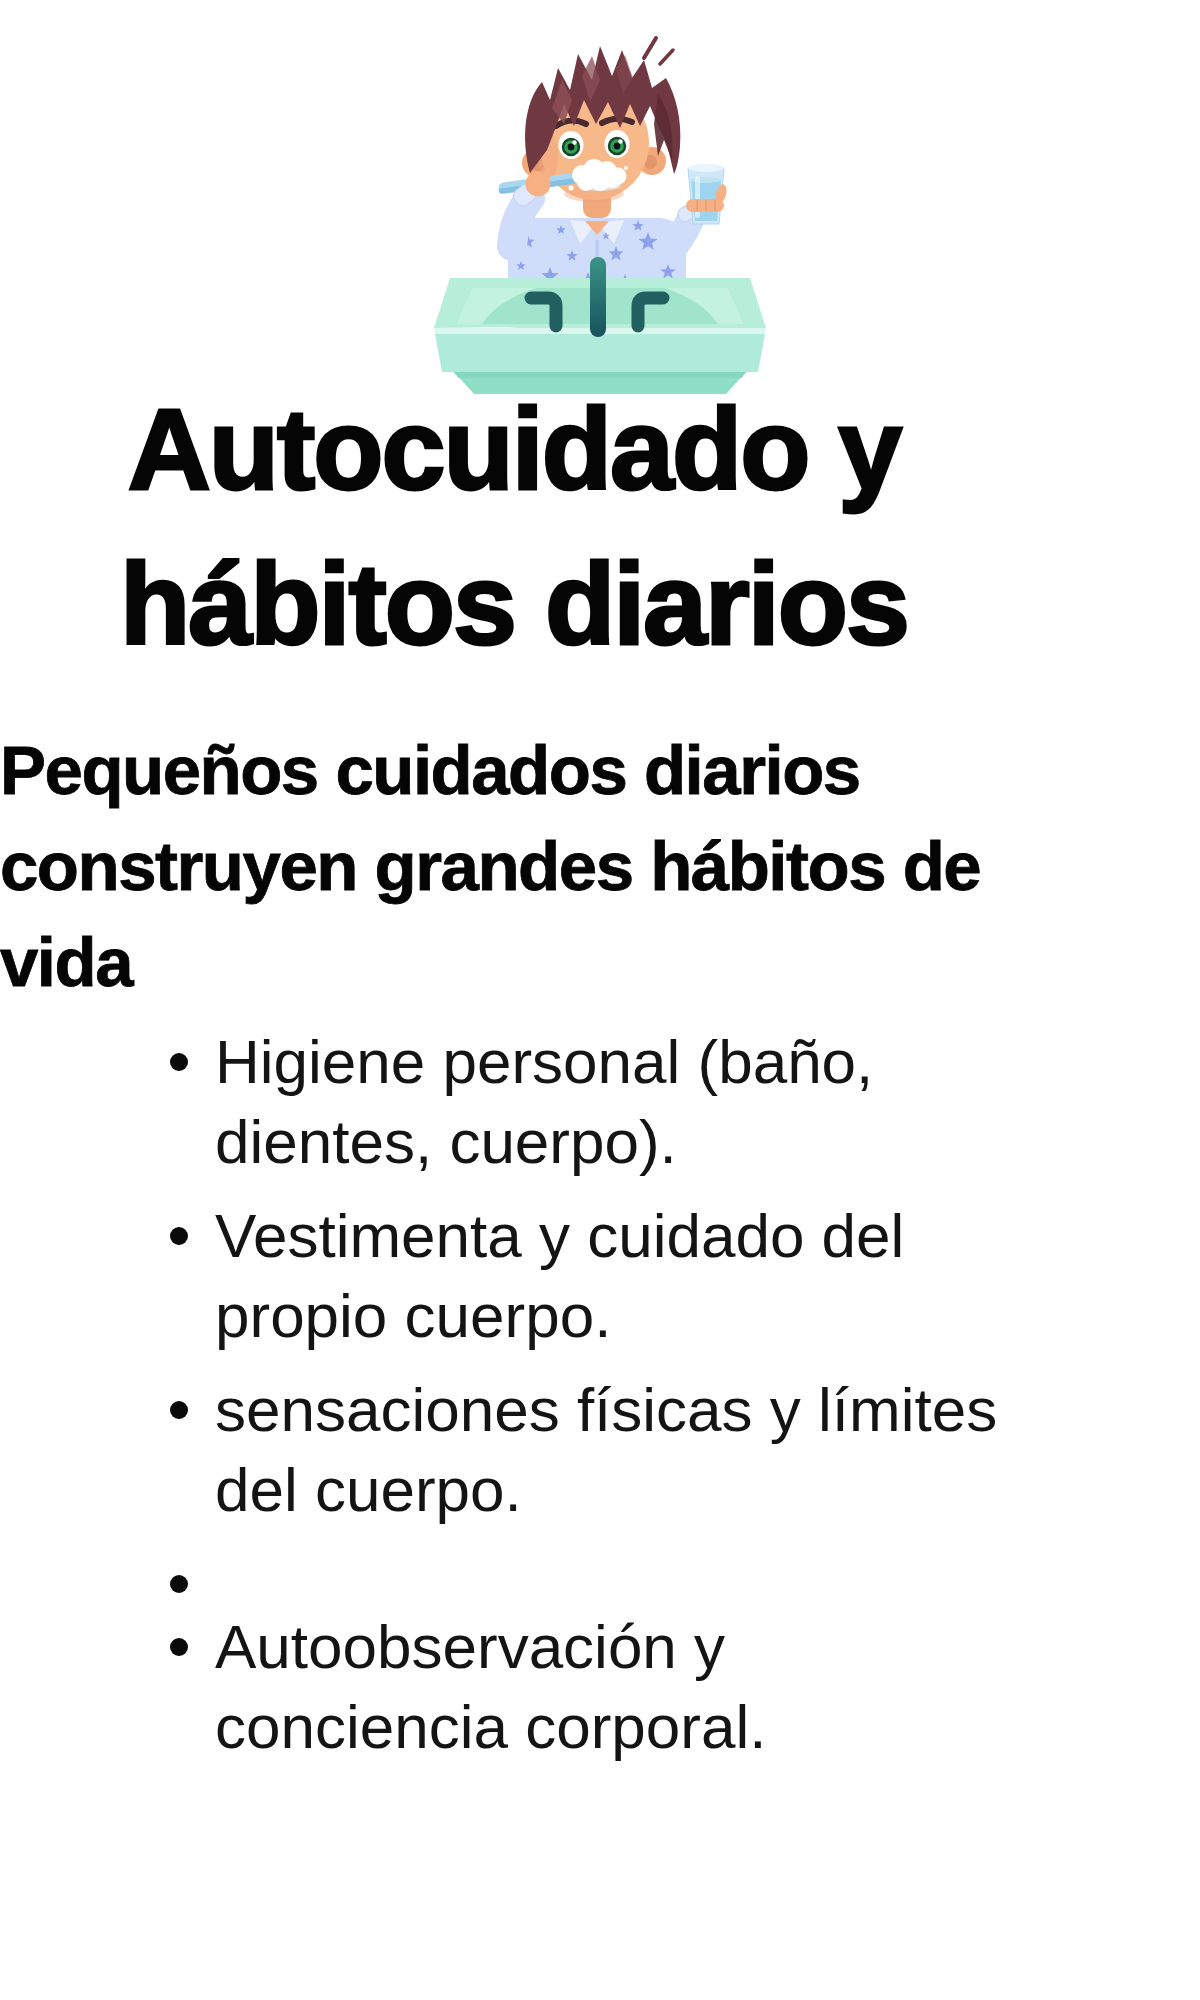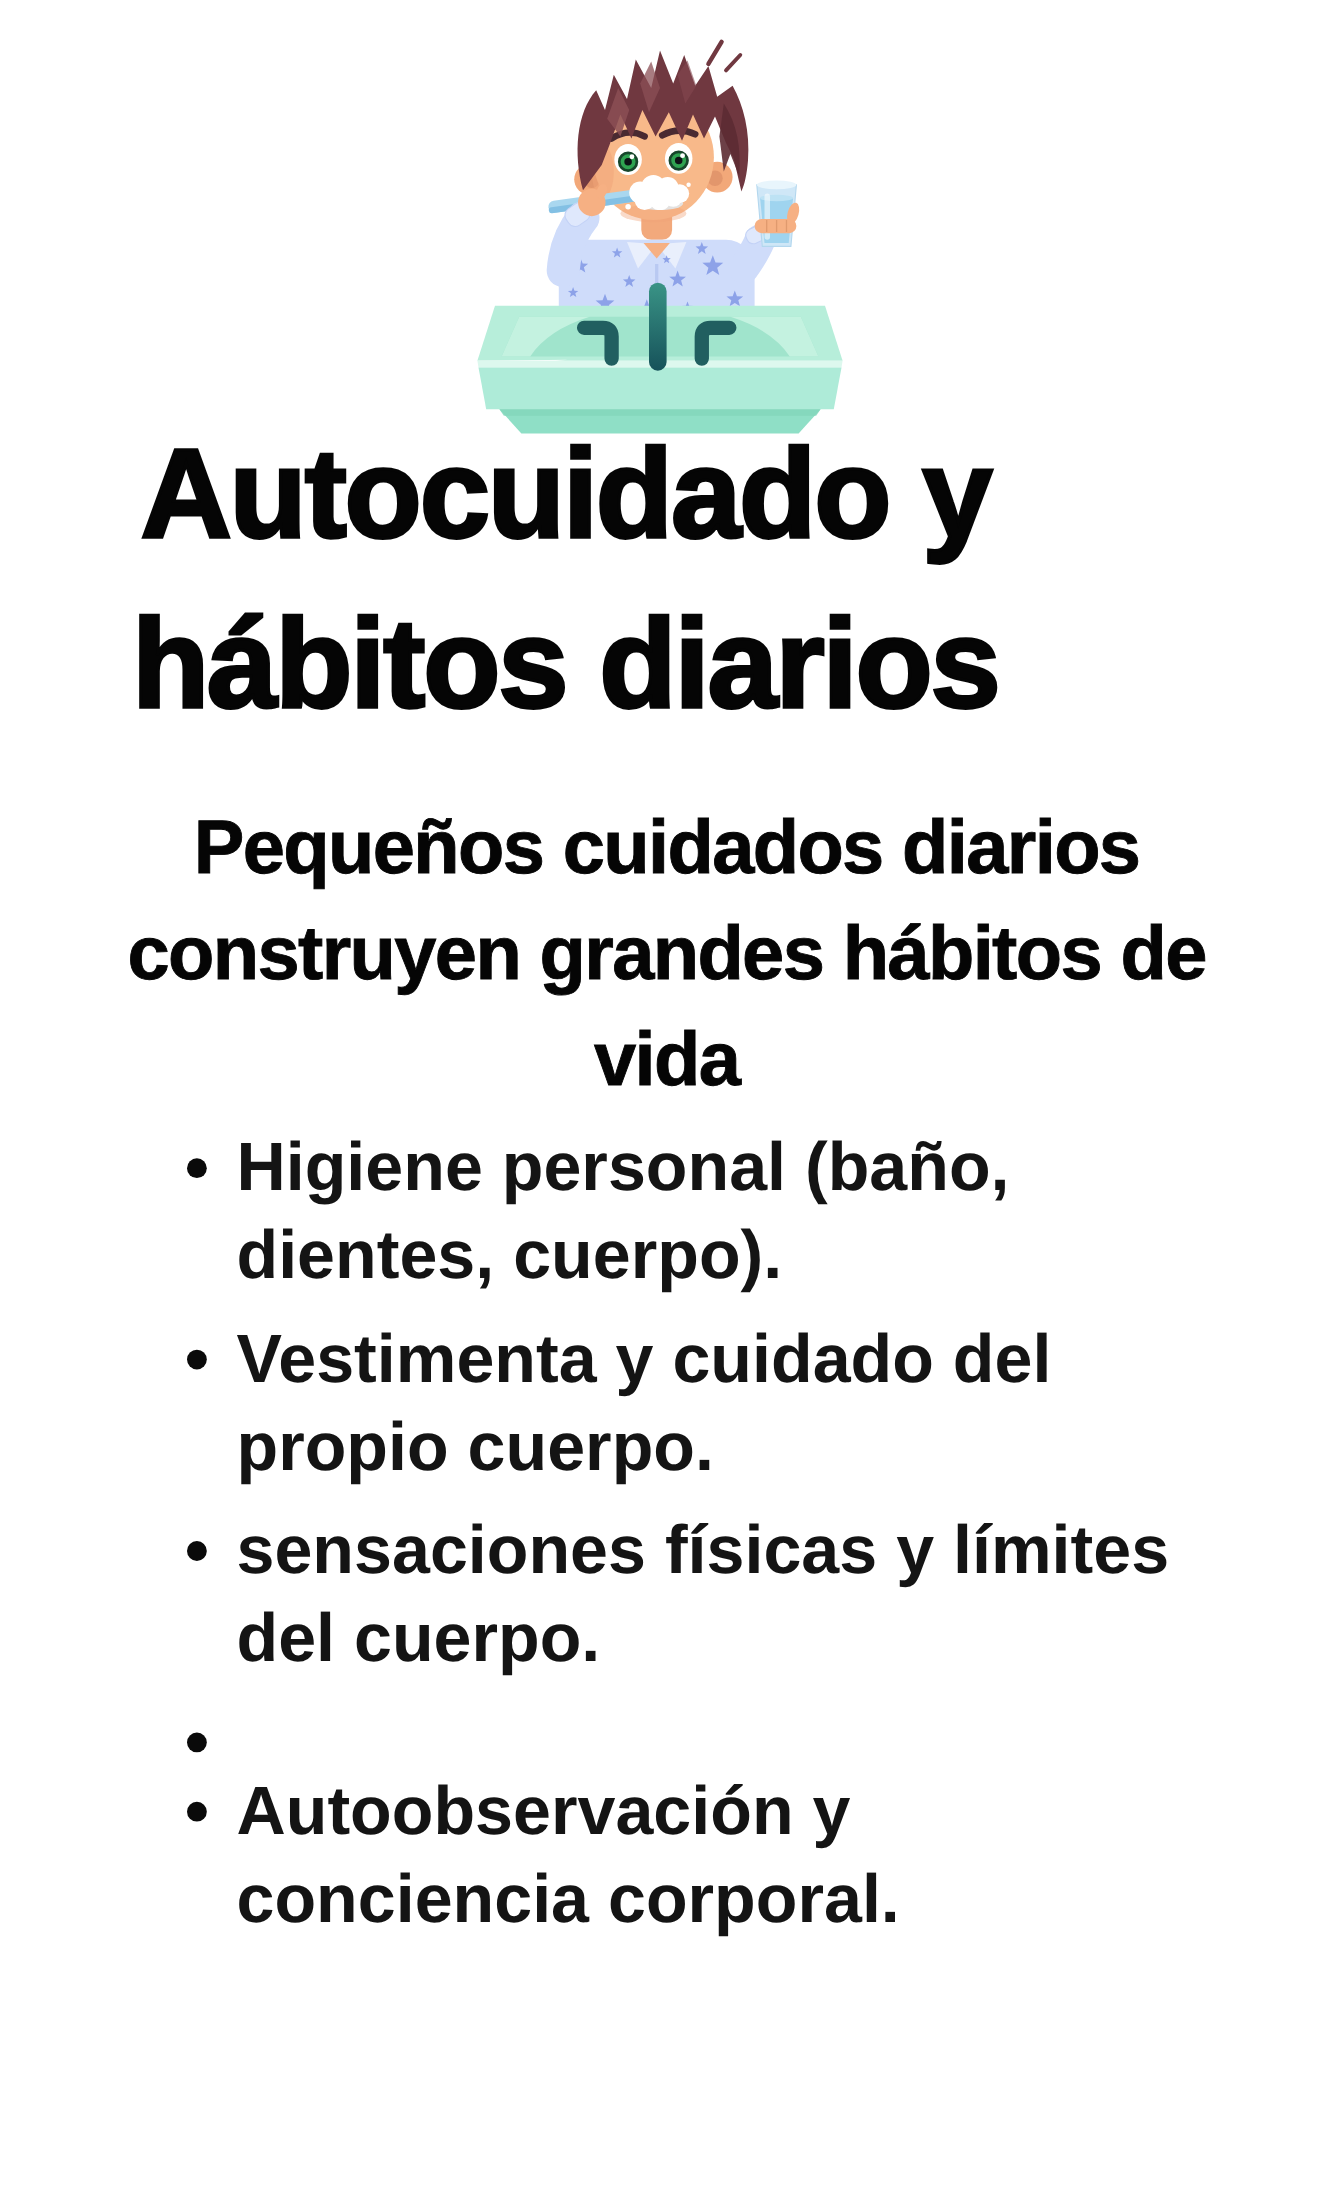--- a/index.html
+++ b/index.html
@@ -28,23 +28,22 @@
     line-height: 155px;
     font-weight: 700;
     letter-spacing: -2px;
     color: #050505;
     -webkit-text-stroke: 3px #050505;
   }
   .title .line { display: block; }
 
   .subtitle {
     position: absolute;
-    top: 723px; left: 16px;
+    top: 723px; left: 0;
     width: 1180px;
-    text-align: center;
     font-size: 69px;
     line-height: 96px;
     font-weight: 700;
     letter-spacing: -1.5px;
     color: #050505;
     -webkit-text-stroke: 0.8px #050505;
   }
   .subtitle .line { display: block; }
 
   .habits-list {
@@ -63,21 +62,21 @@
     margin-bottom: 14px;
   }
   .dot {
     flex: 0 0 auto;
     width: 18px; height: 18px;
     border-radius: 50%;
     background: #0a0a0a;
     margin: 31px 0 0 8px;
   }
   .item-lines { margin-left: 27px; }
-  .item-lines div { white-space: nowrap; font-weight: bold; }
+  .item-lines div { white-space: nowrap; }
 </style>
 </head>
 <body>
 
 <figure class="illustration">
   <svg viewBox="0 0 360 372" xmlns="http://www.w3.org/2000/svg">
     <defs>
       <linearGradient id="fg" x1="0" y1="0" x2="0" y2="1">
         <stop offset="0" stop-color="#3a9486"></stop>
         <stop offset="1" stop-color="#16525a"></stop>

